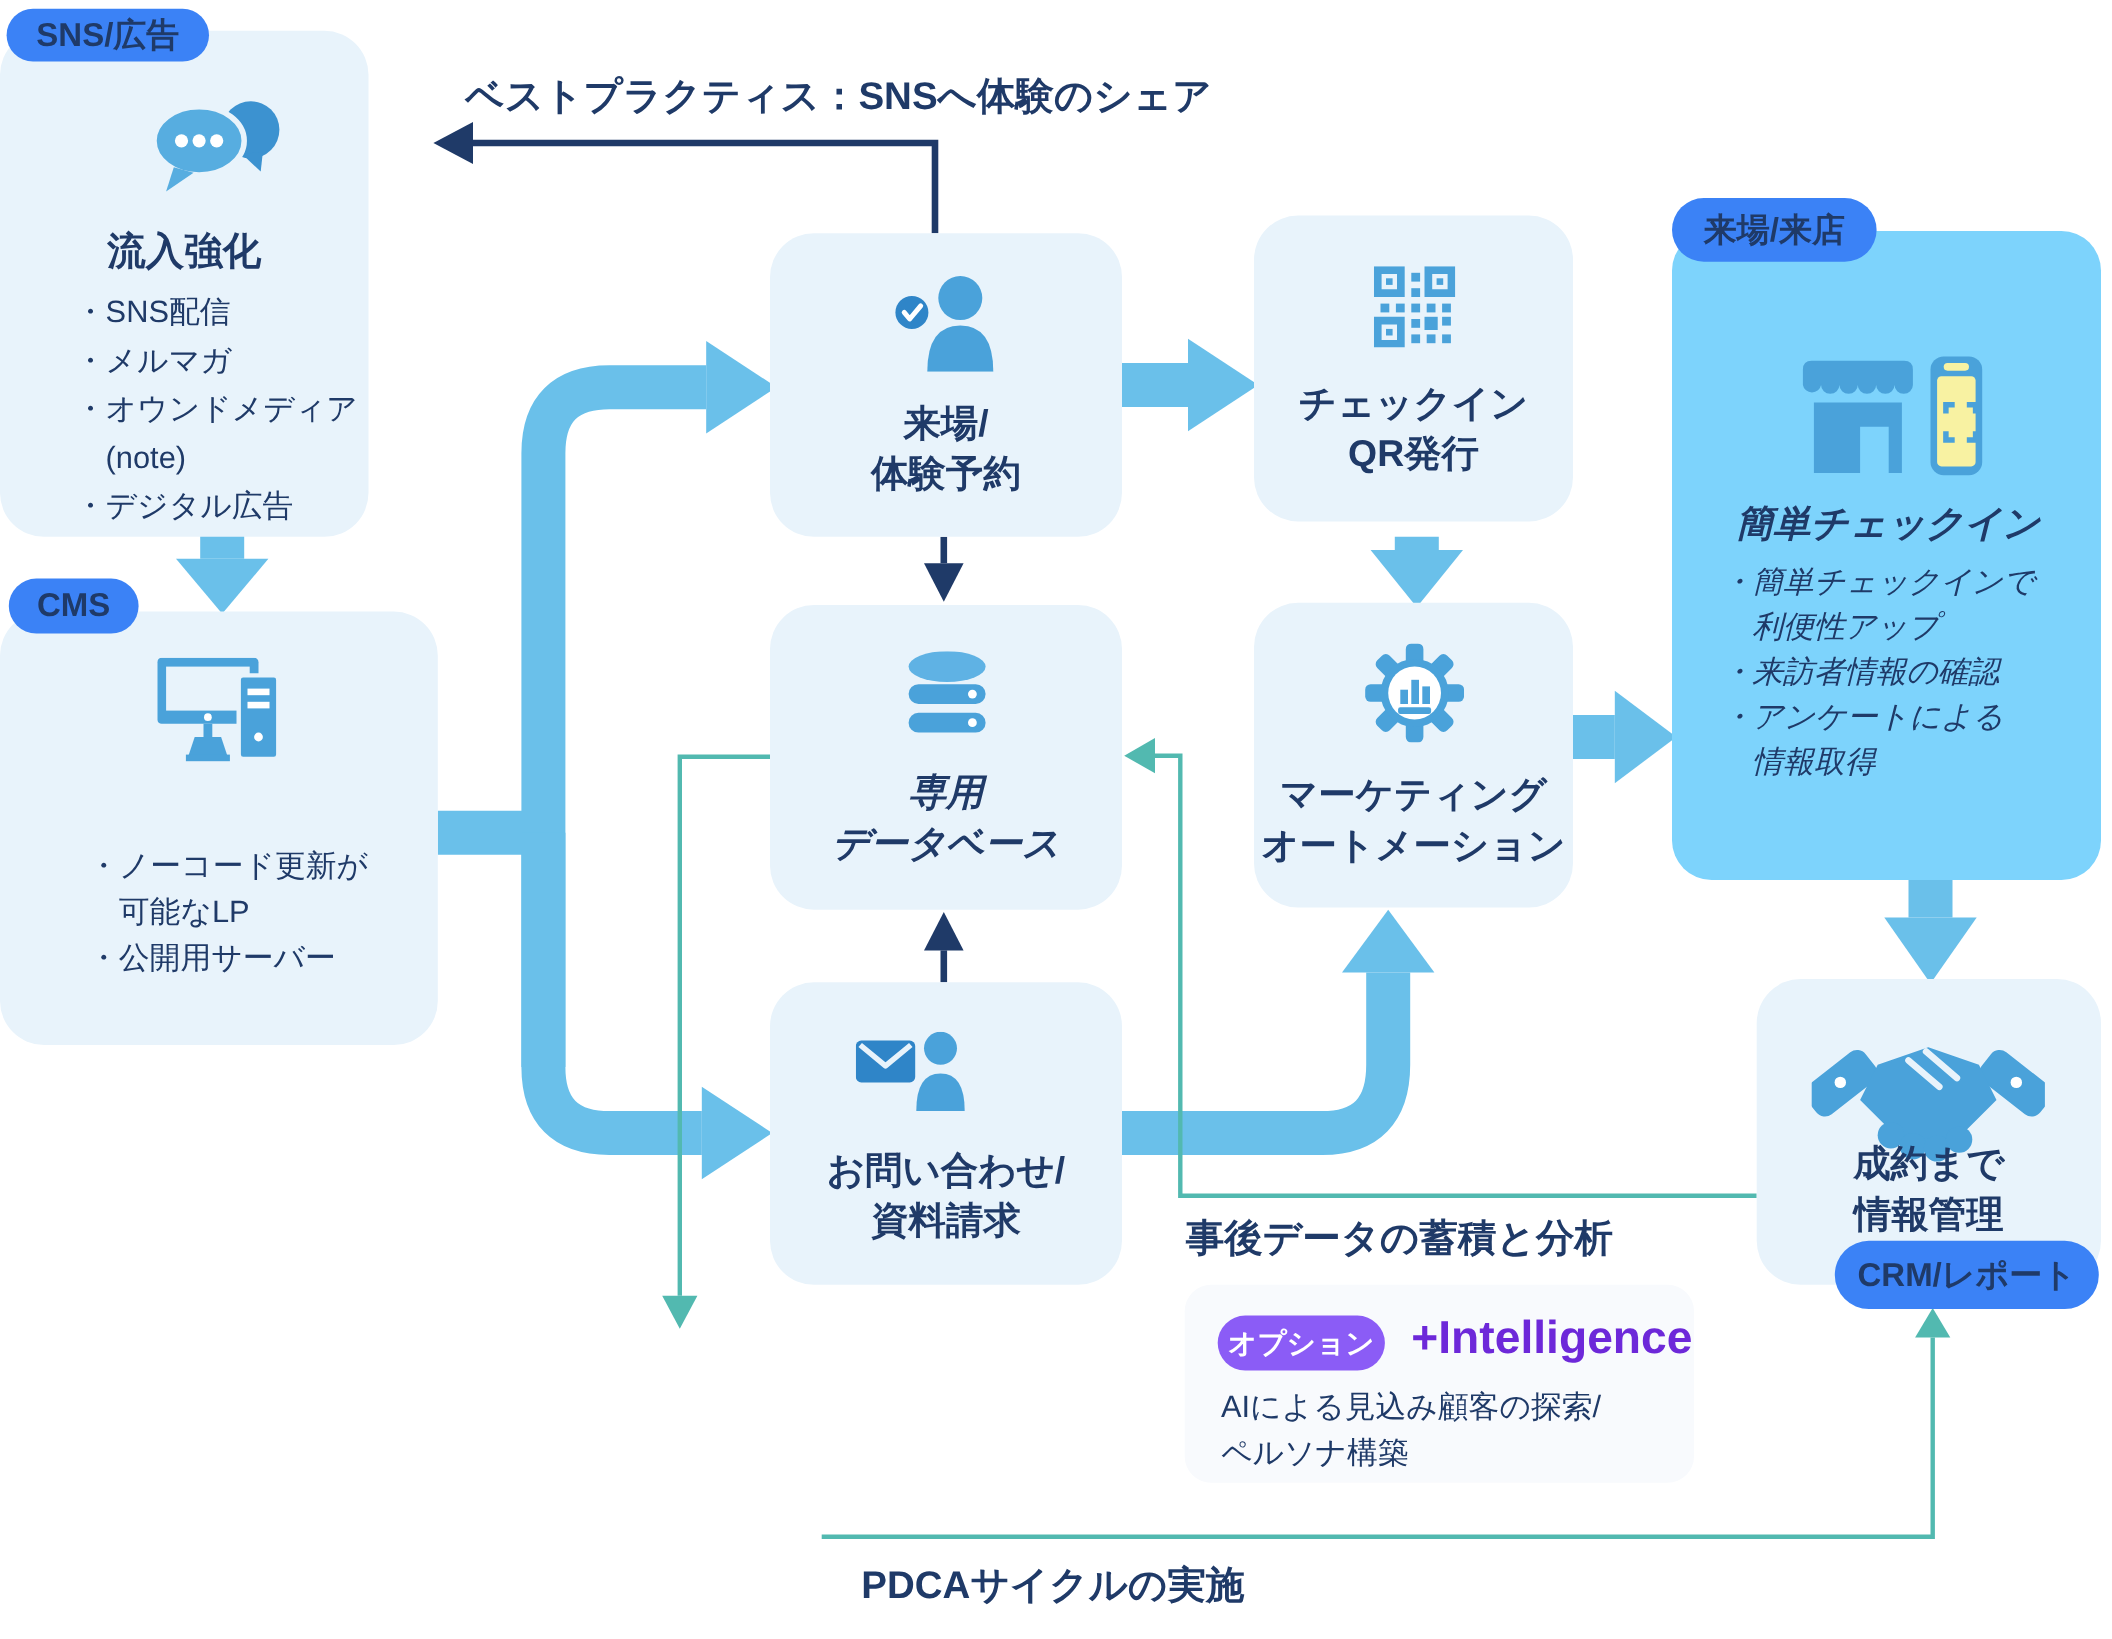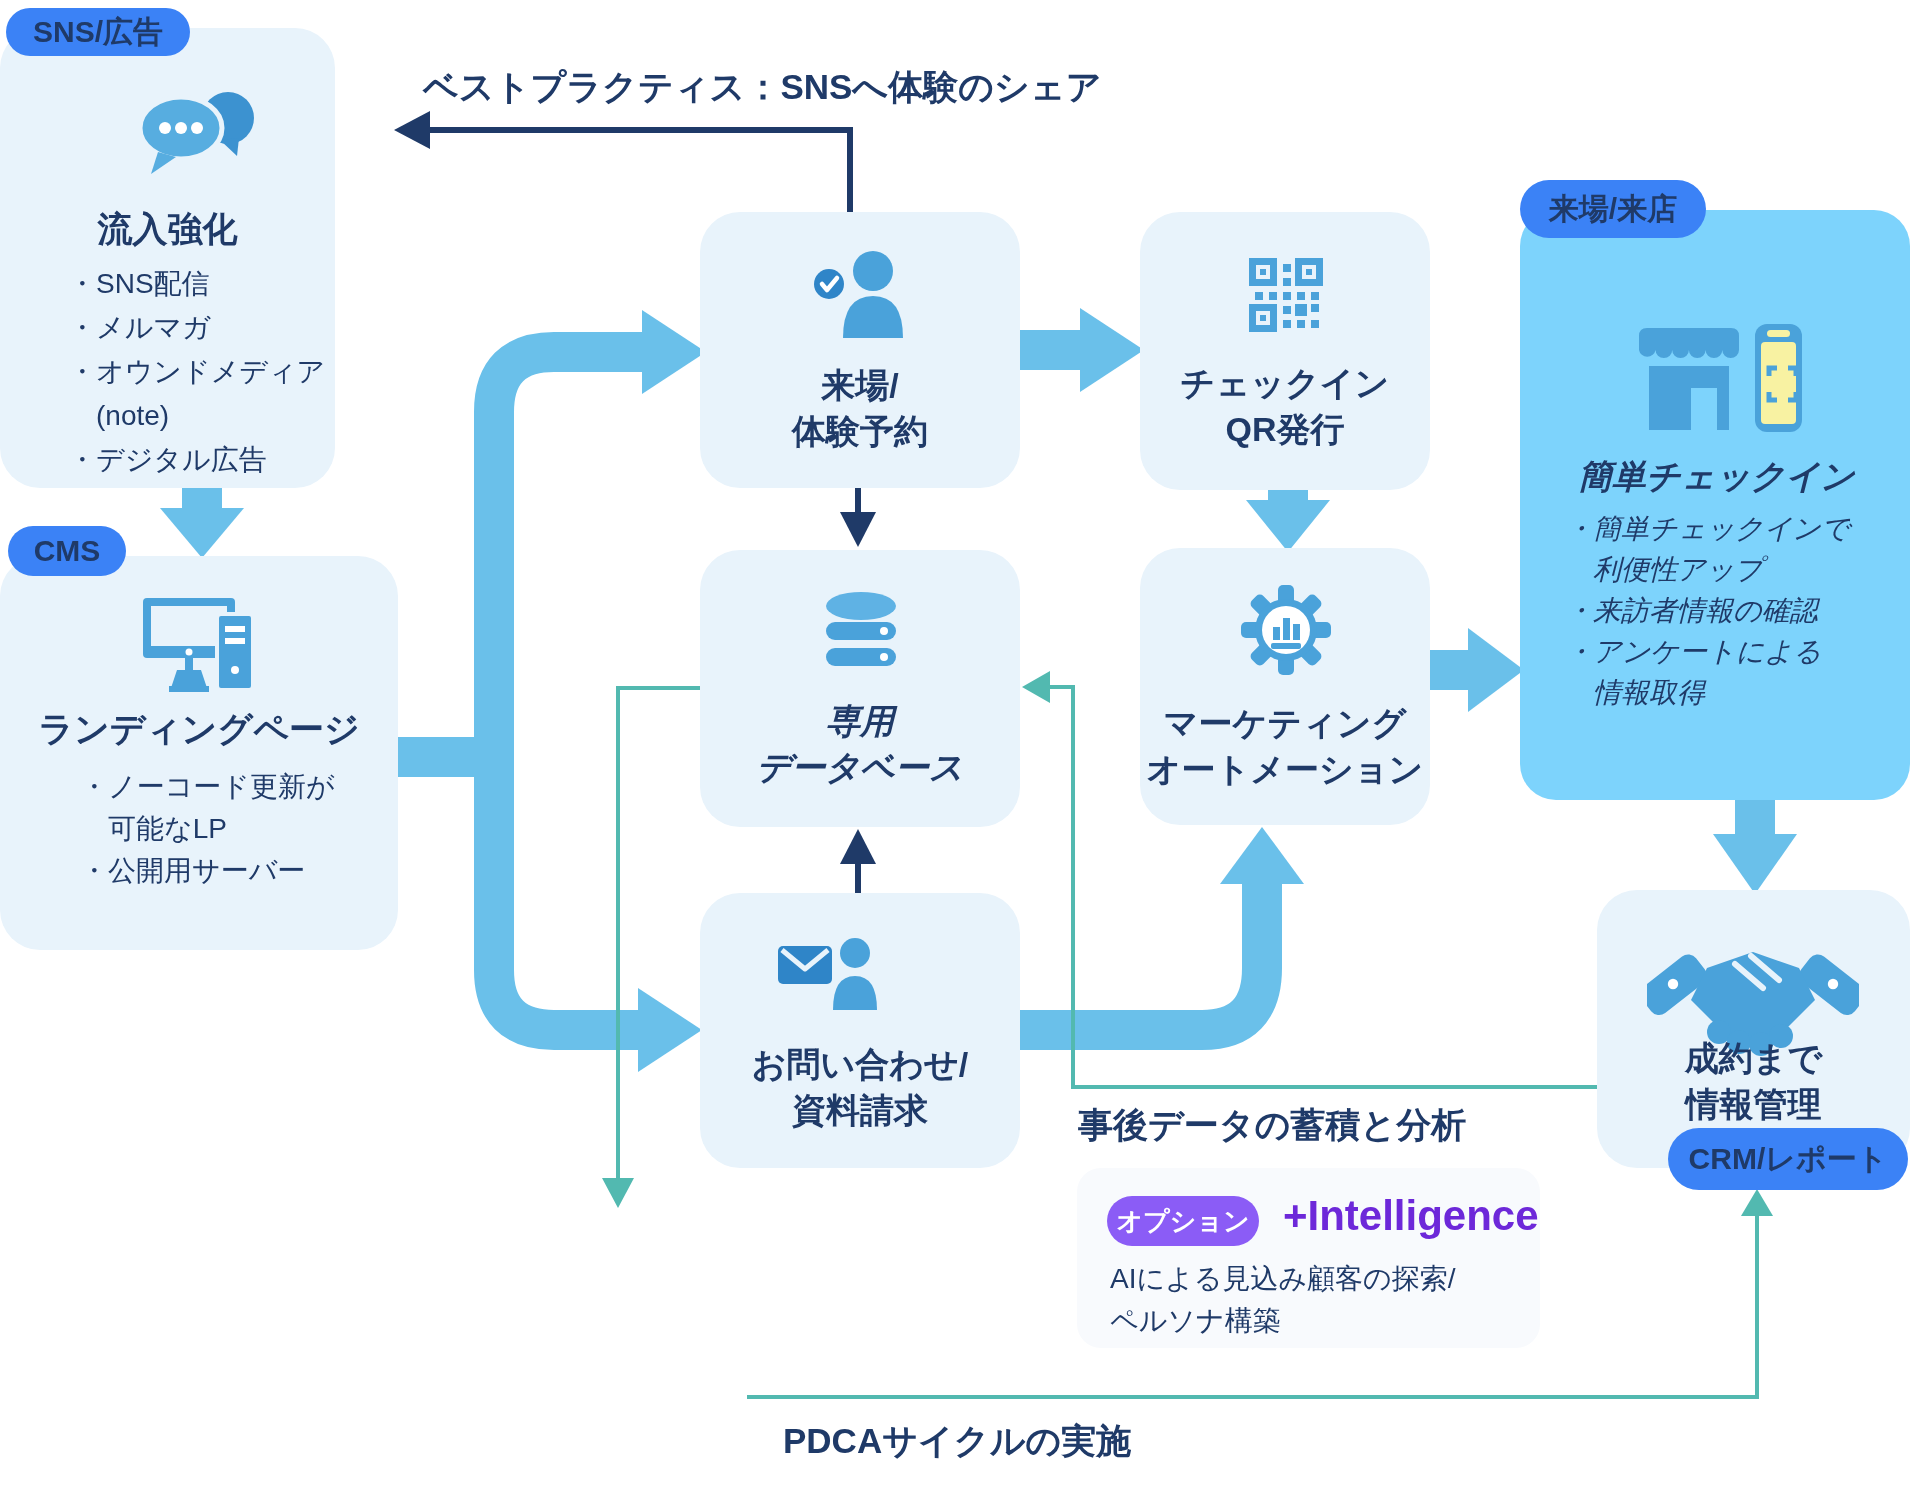--- a/index.html
+++ b/index.html
@@ -123,21 +123,20 @@
         <circle cx="46" cy="54" r="3.5" fill="#ffffff"></circle>
         <path d="M34 72 L58 72 L64 90 L28 90 Z" fill="#4aa2da"></path>
         <rect x="26" y="88" width="40" height="6" fill="#4aa2da"></rect>
         <rect x="42" y="60" width="8" height="12" fill="#4aa2da"></rect>
         <rect x="74" y="16" width="36" height="76" rx="4" fill="#4aa2da" stroke="#e8f3fb" stroke-width="4"></rect>
         <rect x="82" y="28" width="20" height="6" fill="#ffffff"></rect>
         <rect x="82" y="40" width="20" height="6" fill="#ffffff"></rect>
         <circle cx="92" cy="72" r="4" fill="#ffffff"></circle>
       </svg>
     </span>
-    <div class="title title--big" style="top:150px;">ランディングページ</div>
     <div class="bullets" style="left:80px;top:210px;line-height:42px;">
       <div>・ノーコード更新が</div>
       <div>　可能なLP</div>
       <div>・公開用サーバー</div>
     </div>
   </div>
 
   <div class="node" style="left:700px;top:212px;width:320px;height:276px;">
     <span class="icon" style="left:113px;top:38px;">
       <svg width="94" height="88" viewBox="0 0 94 88">
@@ -146,21 +145,21 @@
         <circle cx="16" cy="34" r="15" fill="#2f85c8"></circle>
         <path d="M9 34 L14 40 L24 28" stroke="#ffffff" stroke-width="4.5" fill="none" stroke-linecap="round" stroke-linejoin="round"></path>
       </svg>
     </span>
     <div class="title" style="top:150px;">
       <span style="display:block">来場/</span>
       <span style="display:block">体験予約</span>
     </div>
   </div>
 
-  <div class="node" style="left:1140px;top:212px;width:290px;height:278px;">
+  <div class="node" style="left:1140px;top:196px;width:290px;height:278px;">
     <span class="icon" style="left:109px;top:46px;">
       <svg width="74" height="74" viewBox="0 0 74 74" fill="#4aa2da">
         <path d="M0 0 H28 V28 H0 Z M7 7 V21 H21 V7 Z" fill-rule="evenodd"></path>
         <rect x="11" y="11" width="6" height="6"></rect>
         <path d="M46 0 H74 V28 H46 Z M53 7 V21 H67 V7 Z" fill-rule="evenodd"></path>
         <rect x="57" y="11" width="6" height="6"></rect>
         <path d="M0 46 H28 V74 H0 Z M7 53 V67 H21 V53 Z" fill-rule="evenodd"></path>
         <rect x="11" y="57" width="6" height="6"></rect>
         <rect x="34" y="6" width="8" height="8"></rect>
         <rect x="34" y="20" width="8" height="8"></rect>

